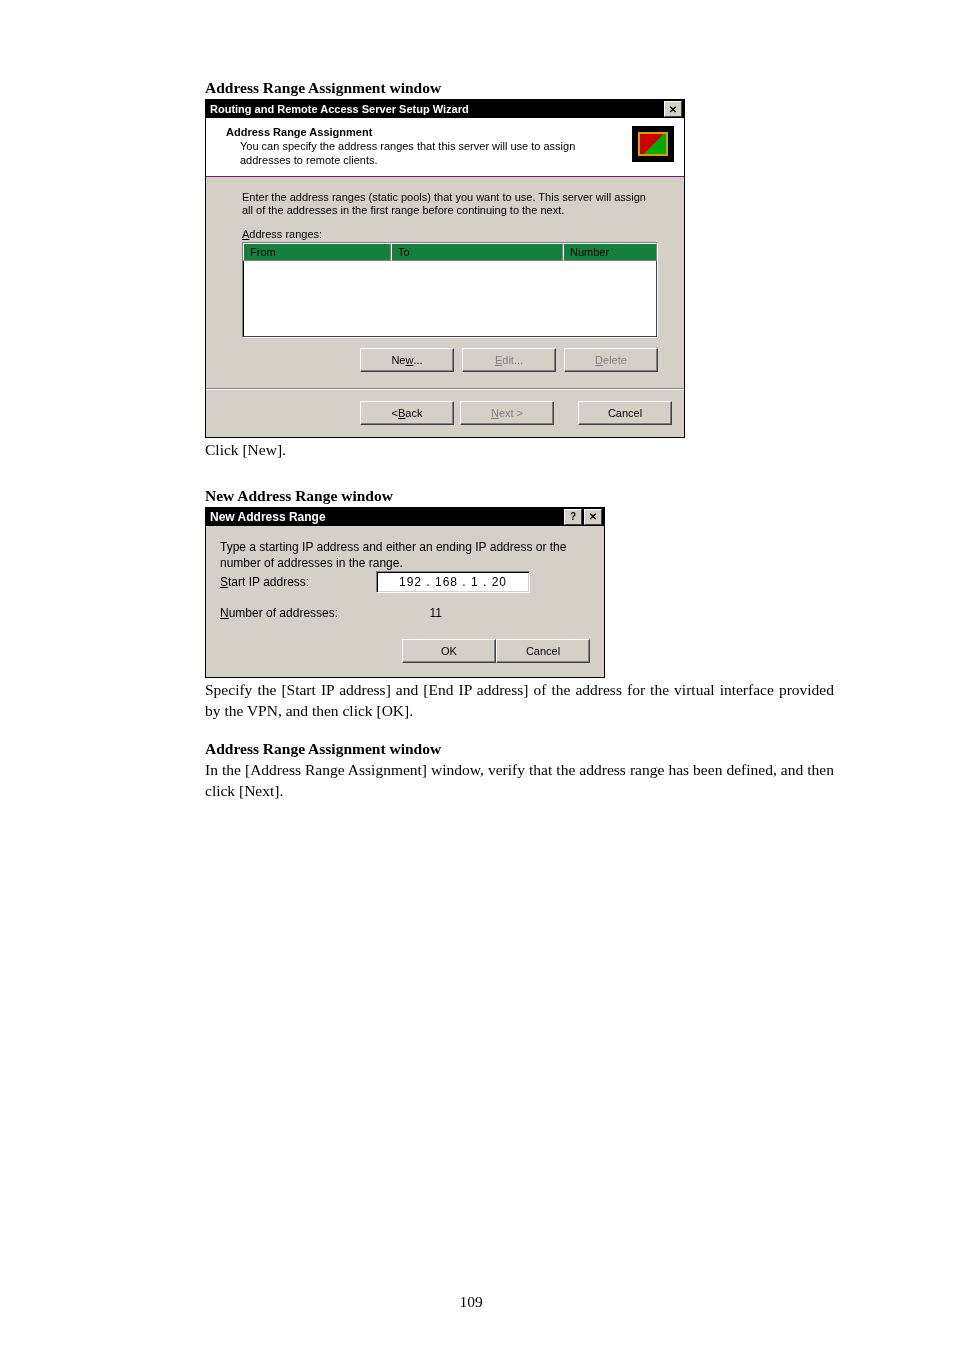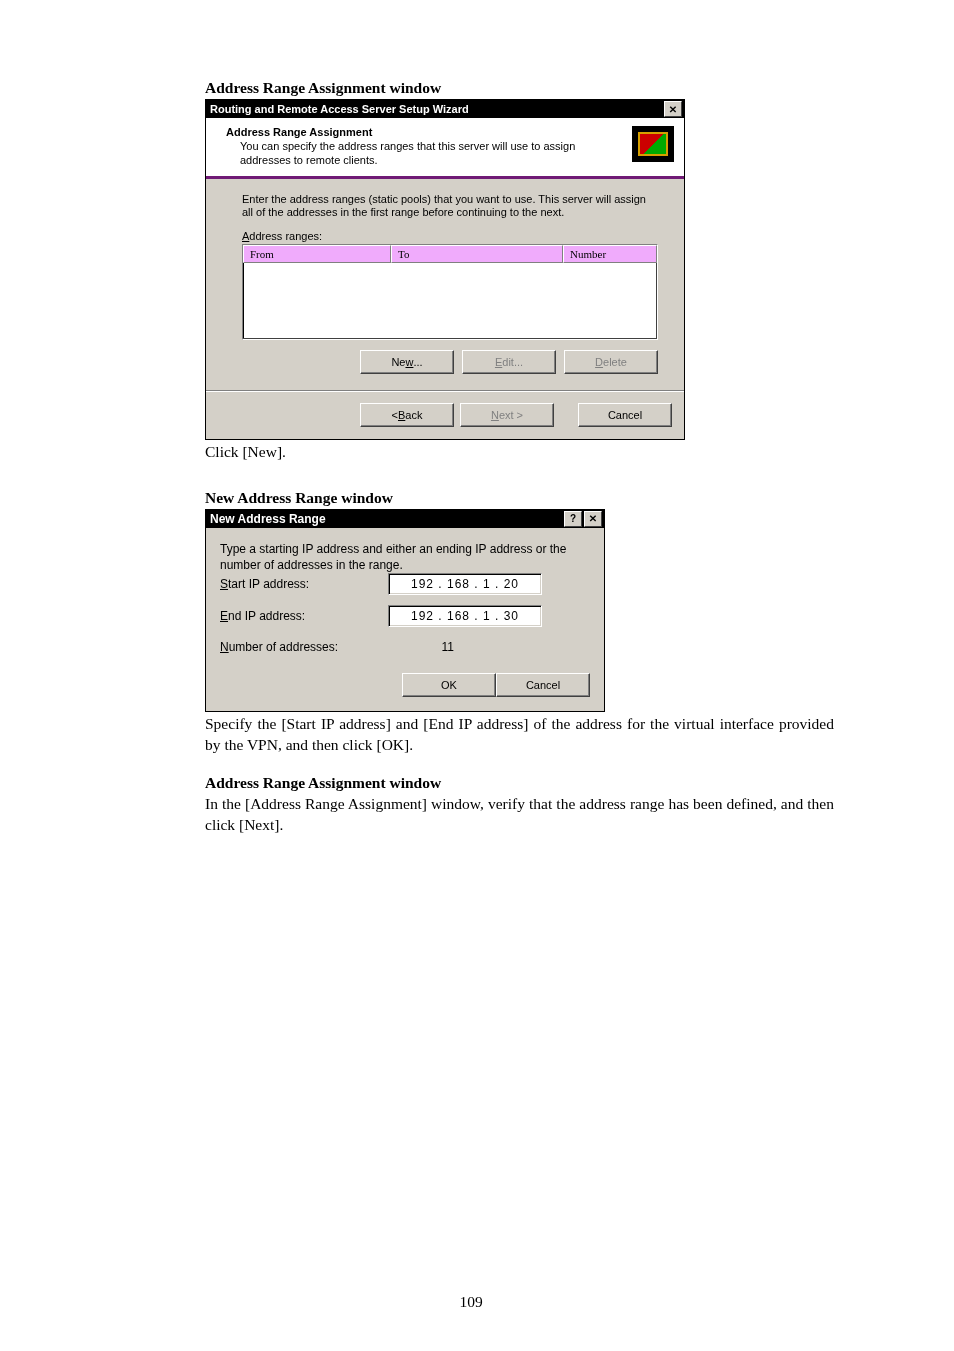--- a/index.html
+++ b/index.html
@@ -61,21 +61,21 @@
     border: 1px solid #fff;
     border-right-color: #404040; border-bottom-color:#404040;
     color: #000;
     font-size: 10px; font-weight: bold;
     display: flex; align-items: center; justify-content: center;
     margin-left: 2px;
   }
 
   .hdr-band {
     background: #fff;
-    border-bottom: 3px solid #701a75;
+    border-bottom: 1px solid #701a75;
     padding: 8px 10px 8px 20px;
     display: flex;
     align-items: flex-start;
     gap: 10px;
   }
   .hdr-text { flex: 1; }
   .hdr-title { font-weight: bold; margin-bottom: 2px; }
   .hdr-sub { margin-left: 14px; line-height: 1.25; }
   .hdr-icon {
     width: 42px; height: 36px;
@@ -106,28 +106,27 @@
     box-shadow: inset -1px -1px 0 #404040, inset 1px 1px 0 #000;
     background: #fff;
     height: 96px;
     box-sizing: border-box;
   }
   .lv-headers {
     display: flex;
     height: 18px;
   }
   .lv-col {
-    background: #f0abfc;
+    background: #15803d;
     border: 1px solid #fff;
     border-right-color: #808080;
     border-bottom-color: #808080;
     box-sizing: border-box;
     padding: 2px 6px;
     font-size: 11px;
-    font-family: Liberation Serif, serif;
   }
   .lv-col.from   { width: 148px; }
   .lv-col.to     { width: 172px; }
   .lv-col.number { flex: 1; }
 
   .row-btns {
     display: flex;
     justify-content: flex-end;
     gap: 8px;
     margin-top: 10px;
@@ -158,21 +157,21 @@
   
   .win2 { width: 400px; font-size: 12px; }
   .win2 .dlg-body {
     padding: 14px 14px 14px 14px;
   }
   .dlg-intro { line-height: 1.3; }
   .field-row {
     display: flex;
     align-items: center;
     margin-bottom: 10px;
-    gap: 18px;
+    gap: 6px;
   }
   .field-row .lbl {
     width: 150px;
   }
   .field-row .lbl .ul { text-decoration: underline; }
   .ip-box, .num-box {
     font-family: "MS Sans Serif", Tahoma, sans-serif;
     font-size: 12px;
     border-top: 1px solid #808080;
     border-left: 1px solid #808080;
@@ -277,26 +276,20 @@
     <div class="dlg-body">
       <div class="dlg-intro">Type a starting IP address and either an ending IP address or the number of addresses in the range.</div>
 
       <div class="field-row">
         <div class="lbl">
           <span class="ul">S</span><span>tart IP address:</span>
         </div>
         <div class="ip-box">192 . 168 .  1  .  20</div>
       </div>
 
-      <div class="field-row">
-        <div class="lbl">
-          <span class="ul">E</span><span>nd IP address:</span>
-        </div>
-        <div class="ip-box">192 . 168 .  1  .  30</div>
-      </div>
 
       <div class="field-row">
         <div class="lbl">
           <span class="ul">N</span><span>umber of addresses:</span>
         </div>
         <div class="num-ro">11</div>
       </div>
 
       <div class="dlg-footer">
         <span class="btn">OK</span>

